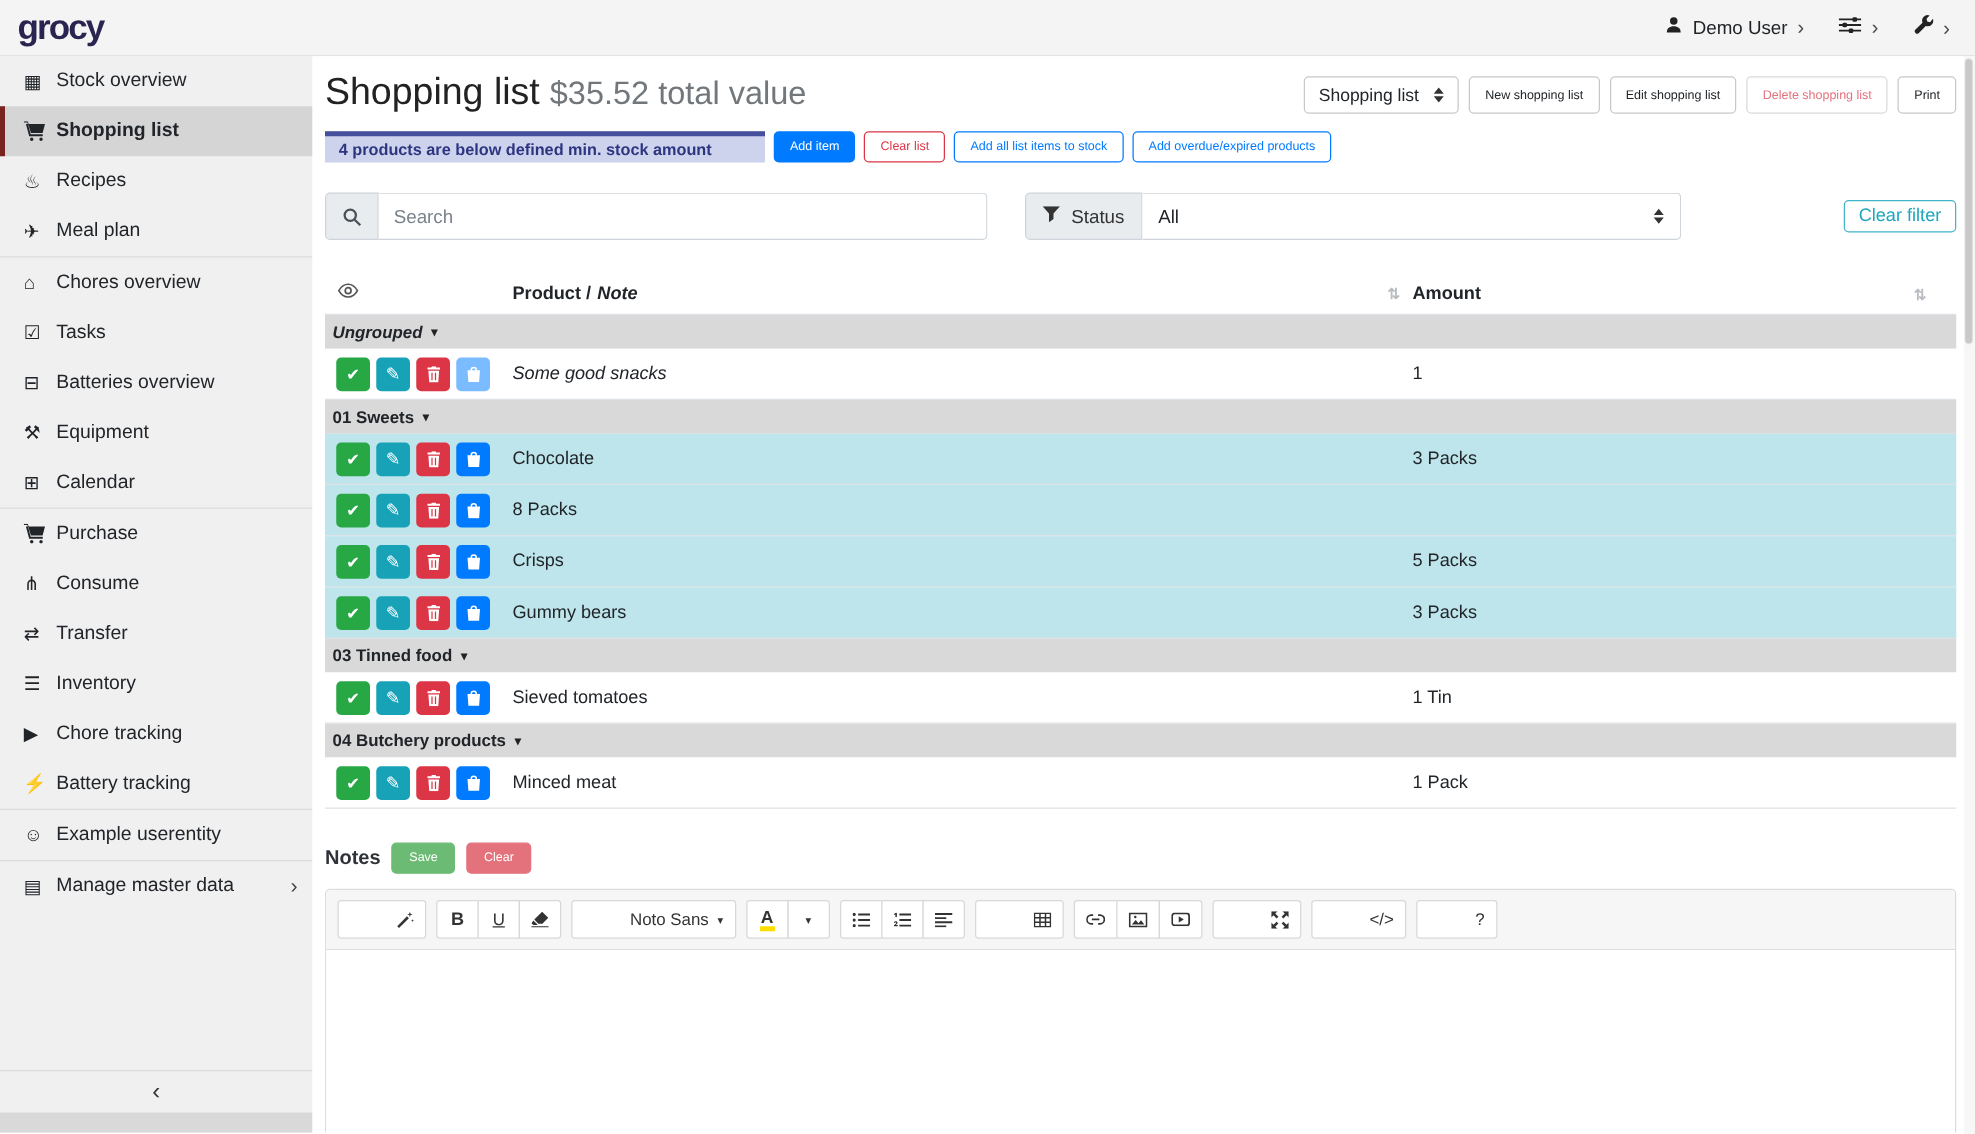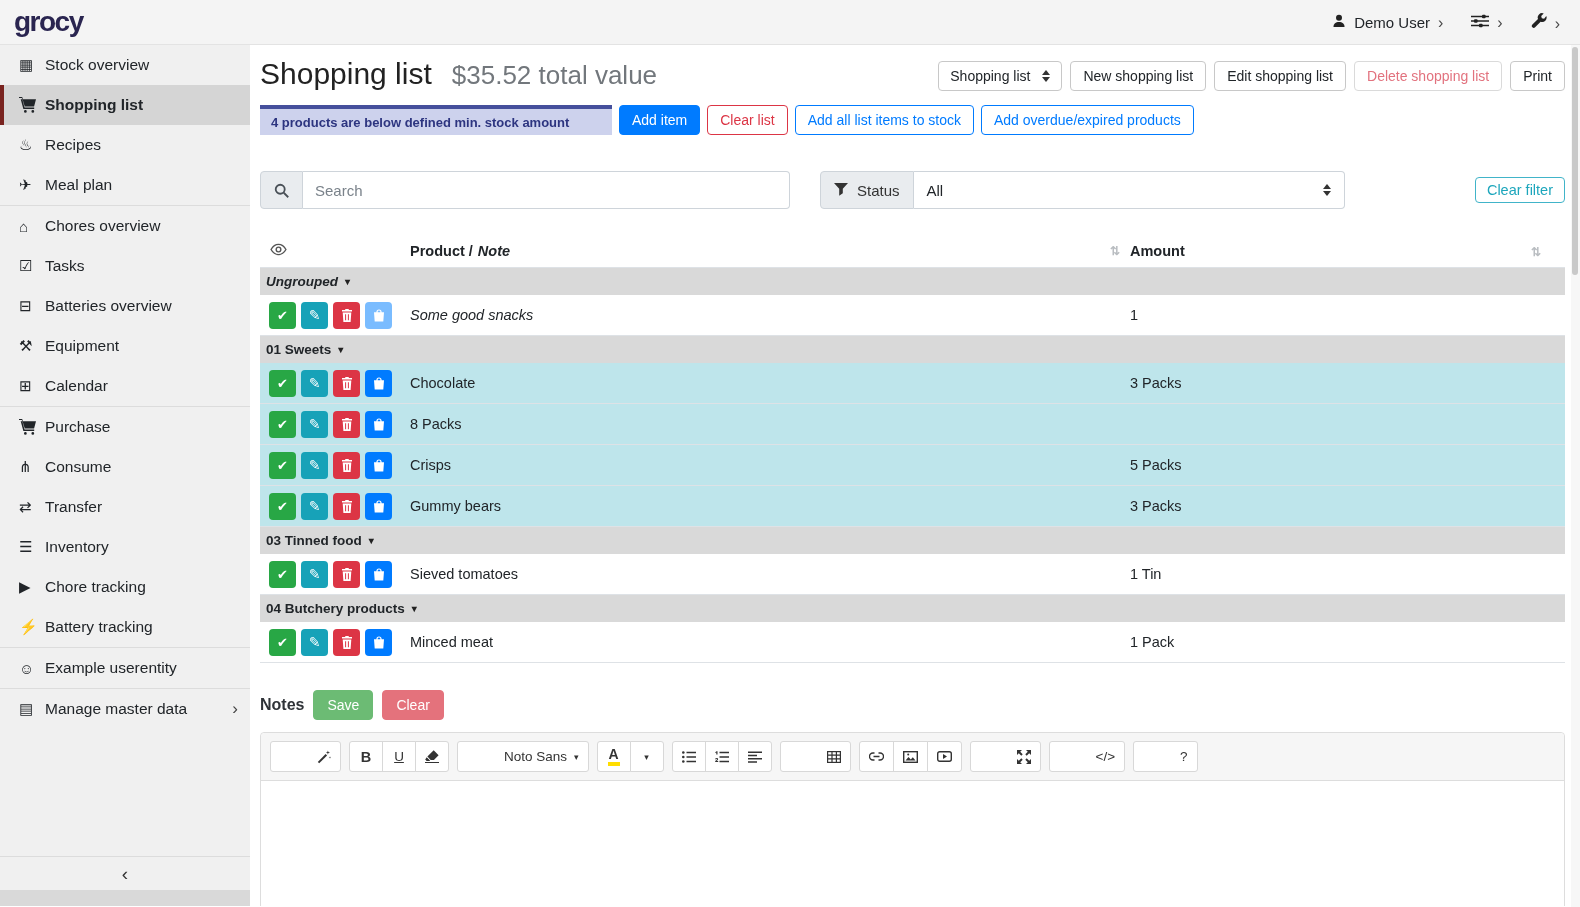--- a/index.html
+++ b/index.html
@@ -34,25 +34,25 @@
   .sidebar-collapse {
     position:absolute; left:0; right:0; bottom:16px; height:34px;
     display:flex; align-items:center; justify-content:center;
     border-top:1px solid #dcdcdc; font-size:19px; color:#333; cursor:pointer;
   }
   .sidebar-foot { position:absolute; left:0; right:0; bottom:0; height:16px; background:#d9d9d9; }
   
   .main { flex:1; background:#fff; padding:10px 15px 0 10px; overflow:hidden; position:relative; }
   .page-head { display:flex; justify-content:space-between; align-items:flex-start; margin-top:2px; }
   .page-title { font-size:30px; font-weight:500; color:#222; }
-  .page-subtitle { font-size:26px; font-weight:400; color:#72777c; margin-left:20px; }
+  .page-subtitle { font-size:26px; font-weight:400; color:#72777c; margin-left:8px; }
   .head-btns { display:flex; gap:8px; margin-top:4px; }
   .btn {
     display:inline-flex; align-items:center; justify-content:center;
-    border-radius:4px; font-size:14px; padding:6px 12px; cursor:pointer;
+    border-radius:4px; font-size:10px; padding:6px 12px; cursor:pointer;
     background:#fff; border:1px solid transparent; font-family:inherit; white-space:nowrap;text-align:center;
   }
   .btn-plain { border-color:#c8c8c8; color:#212529; }
   .btn-delete { border-color:#dadada; color:#e2727e; }
   .fake-select-sm { display:inline-flex; align-items:center; gap:12px; border:1px solid #c8c8c8;
     border-radius:4px; padding:6px 11px; font-size:14px; cursor:pointer; background:#fff; }
   .select-arrows { display:inline-flex; flex-direction:column; gap:2px; }
   .select-arrows i { width:0; height:0; border-left:4px solid transparent; border-right:4px solid transparent; }
   .select-arrows .up { border-bottom:5px solid #333; }
   .select-arrows .down { border-top:5px solid #333; }
@@ -60,21 +60,21 @@
   .action-row { display:flex; gap:7px; margin-top:14px; align-items:stretch; }
   .min-alert {
     width:352px; background:#cdd2ed; border-top:4px solid #454f9c;
     color:#2d3580; font-size:13px; font-weight:700;
     display:flex; align-items:center; padding:0 11px;
   }
   .btn-primary { background:#007bff; border-color:#007bff; color:#fff; }
   .btn-outline-danger { border-color:#dc3545; color:#dc3545; }
   .btn-outline-primary { border-color:#007bff; color:#007bff; }
   
-  .filter-row { display:flex; align-items:center; margin-top:36px; }
+  .filter-row { display:flex; align-items:center; margin-top:24px; }
   .input-group { display:flex; height:38px; }
   .search-group { width:530px; }
   .status-group { width:525px; margin-left:30px; }
   .ig-pre {
     background:#e9ecef; border:1px solid #ced4da; border-radius:4px 0 0 4px;
     display:flex; align-items:center; gap:9px; padding:0 13px; font-size:15px; color:#333;
   }
   .ig-input {
     flex:1; border:1px solid #ced4da; border-left:none; border-radius:0 4px 4px 0;
     padding:0 12px; font-size:15px; font-family:inherit; color:#495057; outline:none;

